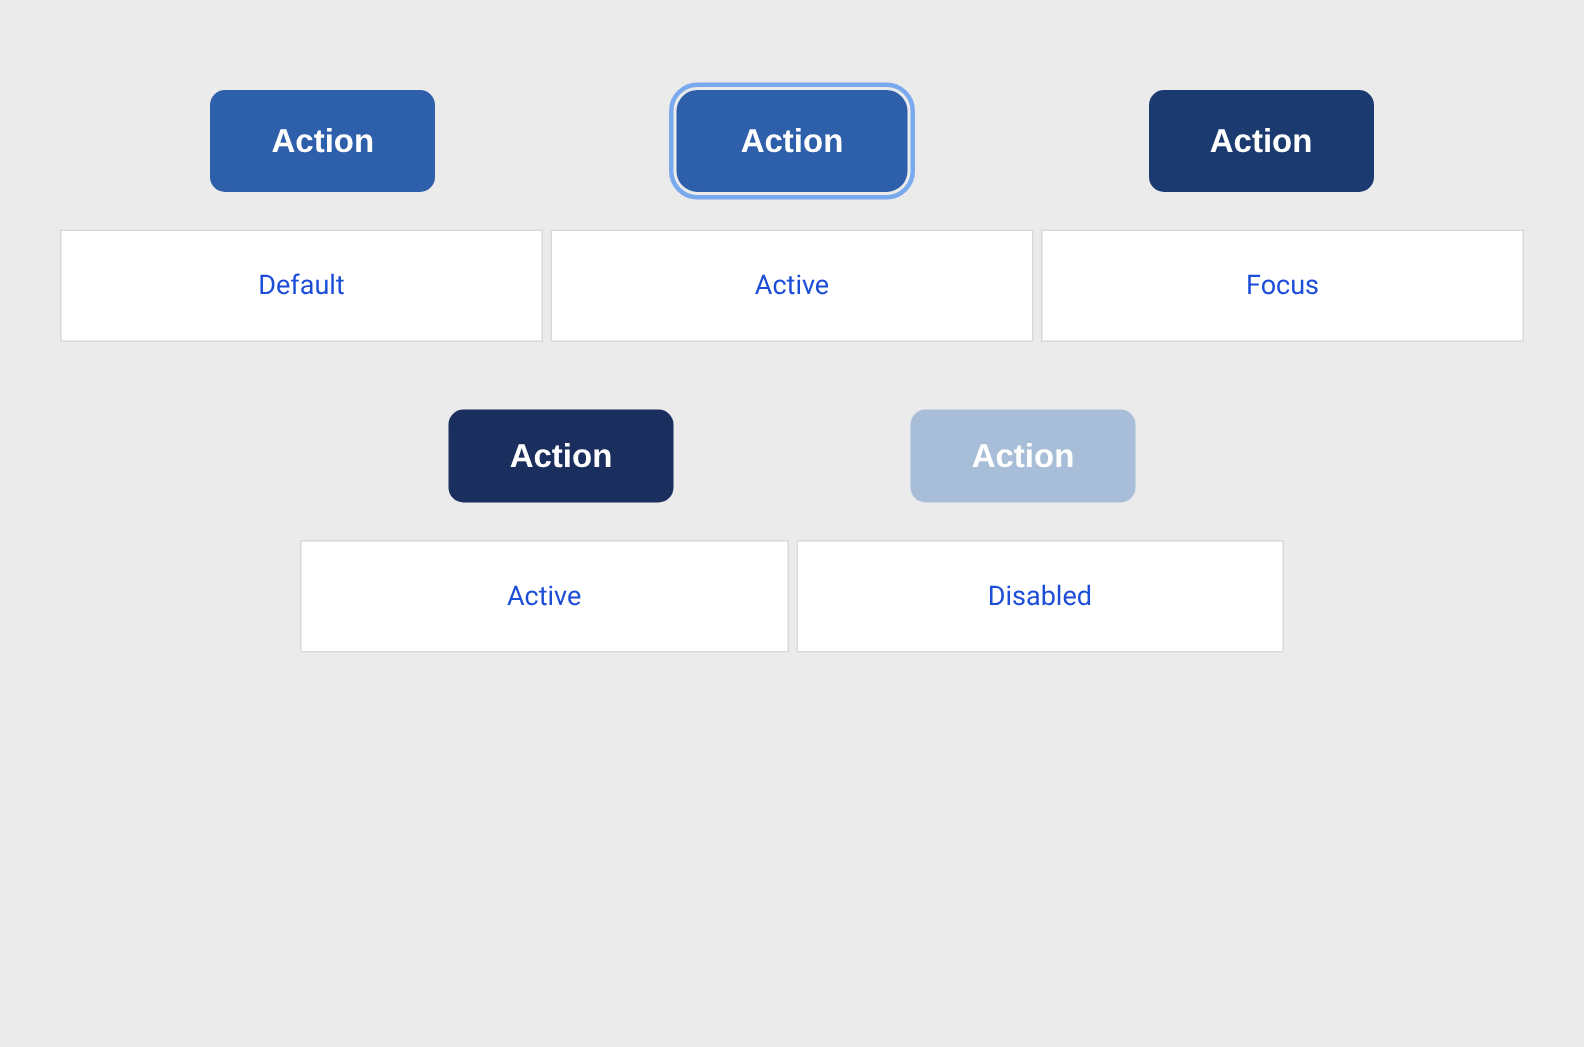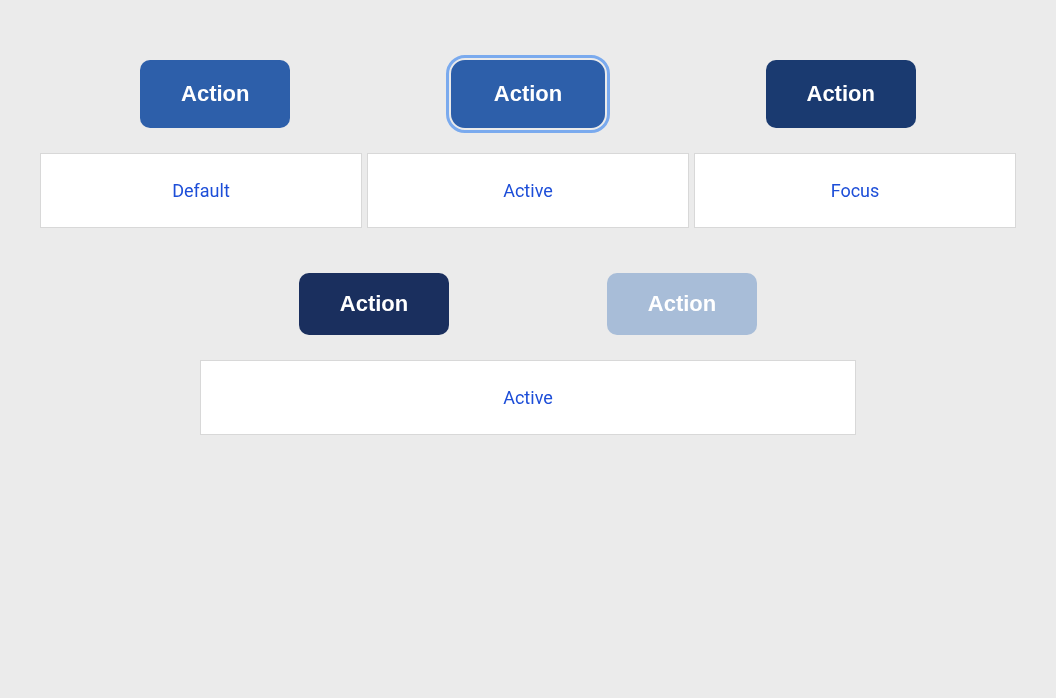--- a/index.html
+++ b/index.html
@@ -164,15 +164,18 @@
   <div class="buttons-row-bottom" style="padding: 40px 220px 20px; justify-content: space-around;">
     <button class="btn-active">Action</button>
 
     <button class="btn-disabled" disabled="">Action</button>
   </div>
 
   <div class="labels-row-bottom" style="padding: 0 200px; gap: 5px;">
     <div class="label-box">
       <span class="label-text">Active</span>
     </div>
+    <div class="label-box">
+      <span class="label-text">Disabled</span>
+    </div>
   </div>
 
 </div>
 
 </body></html>

